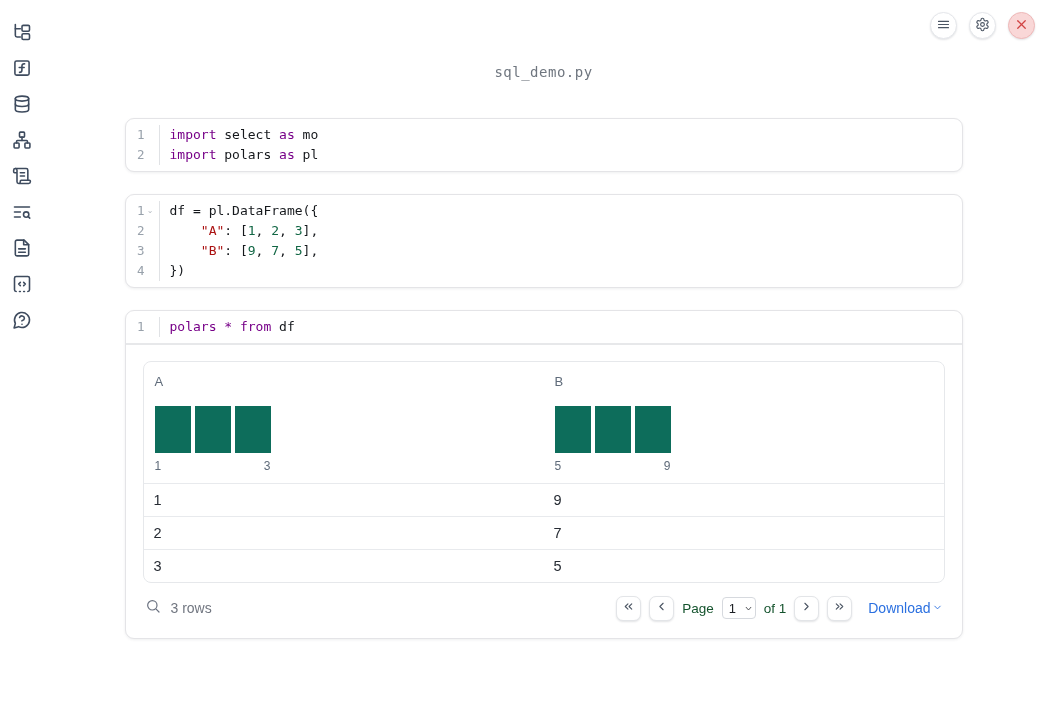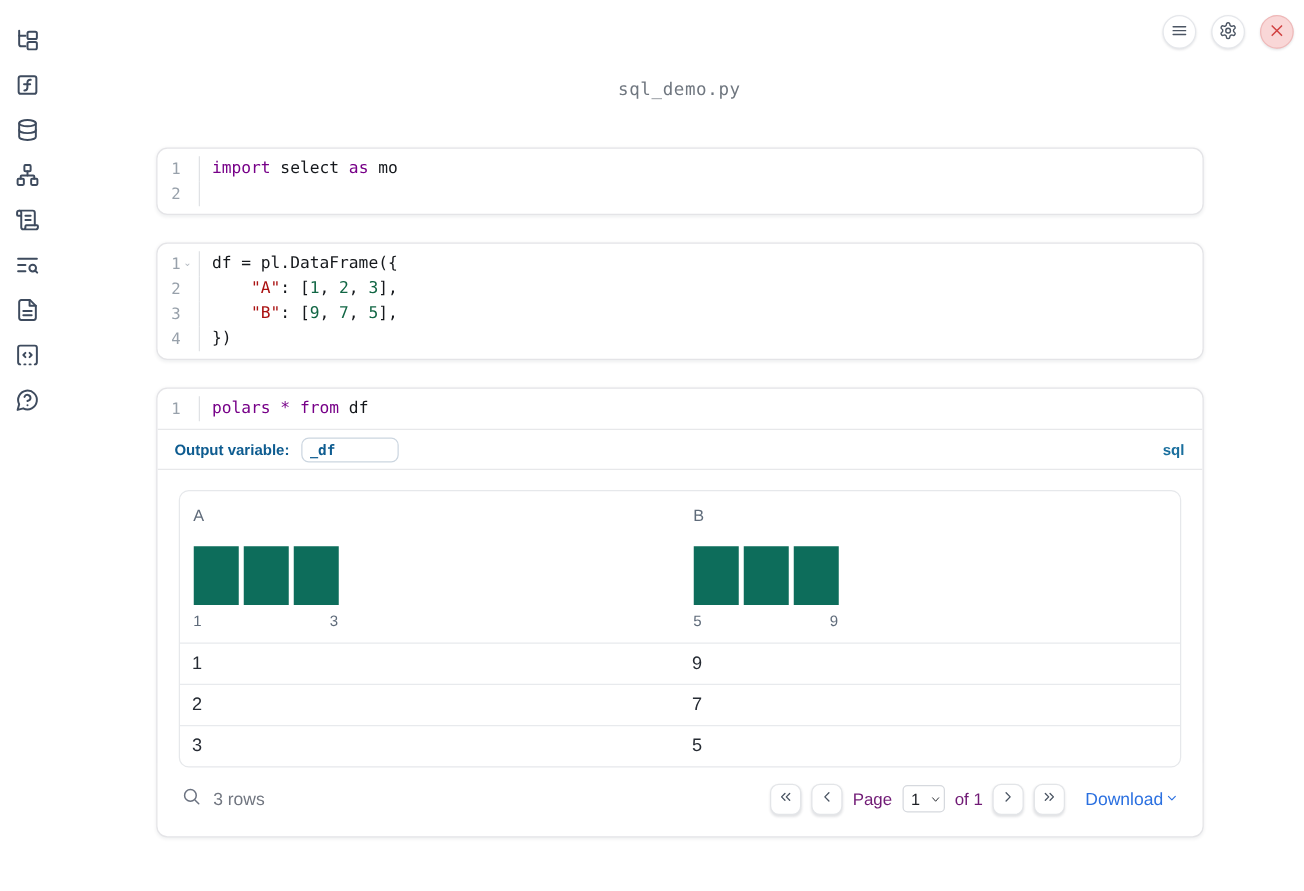--- a/index.html
+++ b/index.html
@@ -74,21 +74,21 @@
   .tf-left { display:flex; align-items:center; gap:10px; }
   .tf-left svg { width:16px; height:16px; stroke:#6b7280; fill:none; stroke-width:1.8;
     stroke-linecap:round; cursor:pointer; }
   .row-count { font-size:14px; color:#717680; }
   .tf-right { margin-left:auto; display:flex; align-items:center; gap:8px; }
   .pg-btn { width:25px; height:25px; border-radius:7px; border:1px solid #e3e5e8; background:#fff;
     box-shadow:0 1px 2px rgba(15,23,42,.12); display:flex; align-items:center; justify-content:center;
     cursor:pointer; }
   .pg-btn svg { width:13px; height:13px; stroke:#4b5563; fill:none; stroke-width:2;
     stroke-linecap:round; stroke-linejoin:round; }
-  .pg-text { font-size:13.5px; color:#701a75; }
+  .pg-text { font-size:13.5px; color:#14532d; }
   .pg-select-wrap { position:relative; }
   .pg-select { appearance:none; -webkit-appearance:none; width:34px; height:22px;
     border:1px solid #d6d9de; border-radius:4px; background:#fff; font-size:13px; color:#1c1f24;
     padding:0 14px 0 6px; cursor:pointer; }
   .pg-select-wrap svg { position:absolute; right:3px; top:7px; width:9px; height:9px;
     stroke:#1c1f24; fill:none; stroke-width:2; pointer-events:none; }
   .download { margin-left:8px; display:flex; align-items:center; gap:1px; background:none;
     border:none; cursor:pointer; font-size:14px; color:var(--accent_blue,#2b70e0); }
   .download svg { width:11px; height:11px; stroke:var(--accent_blue,#2b70e0); fill:none;
     stroke-width:2; stroke-linecap:round; stroke-linejoin:round; }
@@ -205,20 +205,21 @@
               <span class="num">1</span>
               <span class="chev"></span>
             </span>
           <span class="code"><span class="tok-kw">import</span><span class="tok-pl"> select </span><span class="tok-kw">as</span><span class="tok-pl"> mo</span></span>
         </div>
         <div class="code-line">
           <span class="gutter">
               <span class="num">2</span>
               <span class="chev"></span>
             </span>
+          <span class="code"><span class="tok-kw">import</span><span class="tok-pl"> polars </span><span class="tok-kw">as</span><span class="tok-pl"> pl</span></span>
         </div>
       </div>
     </div>
 
     <div class="cell">
       <div class="code-area">
         <div class="code-line">
           <span class="gutter">
               <span class="num">1</span>
               <span class="chev">⌄</span>
@@ -253,25 +254,20 @@
       <div class="code-area">
         <div class="code-line">
           <span class="gutter">
               <span class="num">1</span>
               <span class="chev"></span>
             </span>
           <span class="code"><span class="tok-kw">polars</span><span class="tok-pl"> </span><span class="tok-kw">*</span><span class="tok-pl"> </span><span class="tok-kw">from</span><span class="tok-pl"> df</span></span>
         </div>
       </div>
       <div class="divider"></div>
-      <div class="outvar-row">
-        <span class="outvar-label">Output variable:</span>
-        <input class="outvar-input" value="_df" style="">
-        <span class="lang-badge">sql</span>
-      </div>
       <div class="divider"></div>
 
       <div class="output-area">
         <div class="df-table">
           <div class="df-header">
             <div class="col">
               <div class="col-name">A</div>
               <div class="hist">
                 <div class="hist-bars">
                     <div class="hbar" style="height: 100%;"></div>

